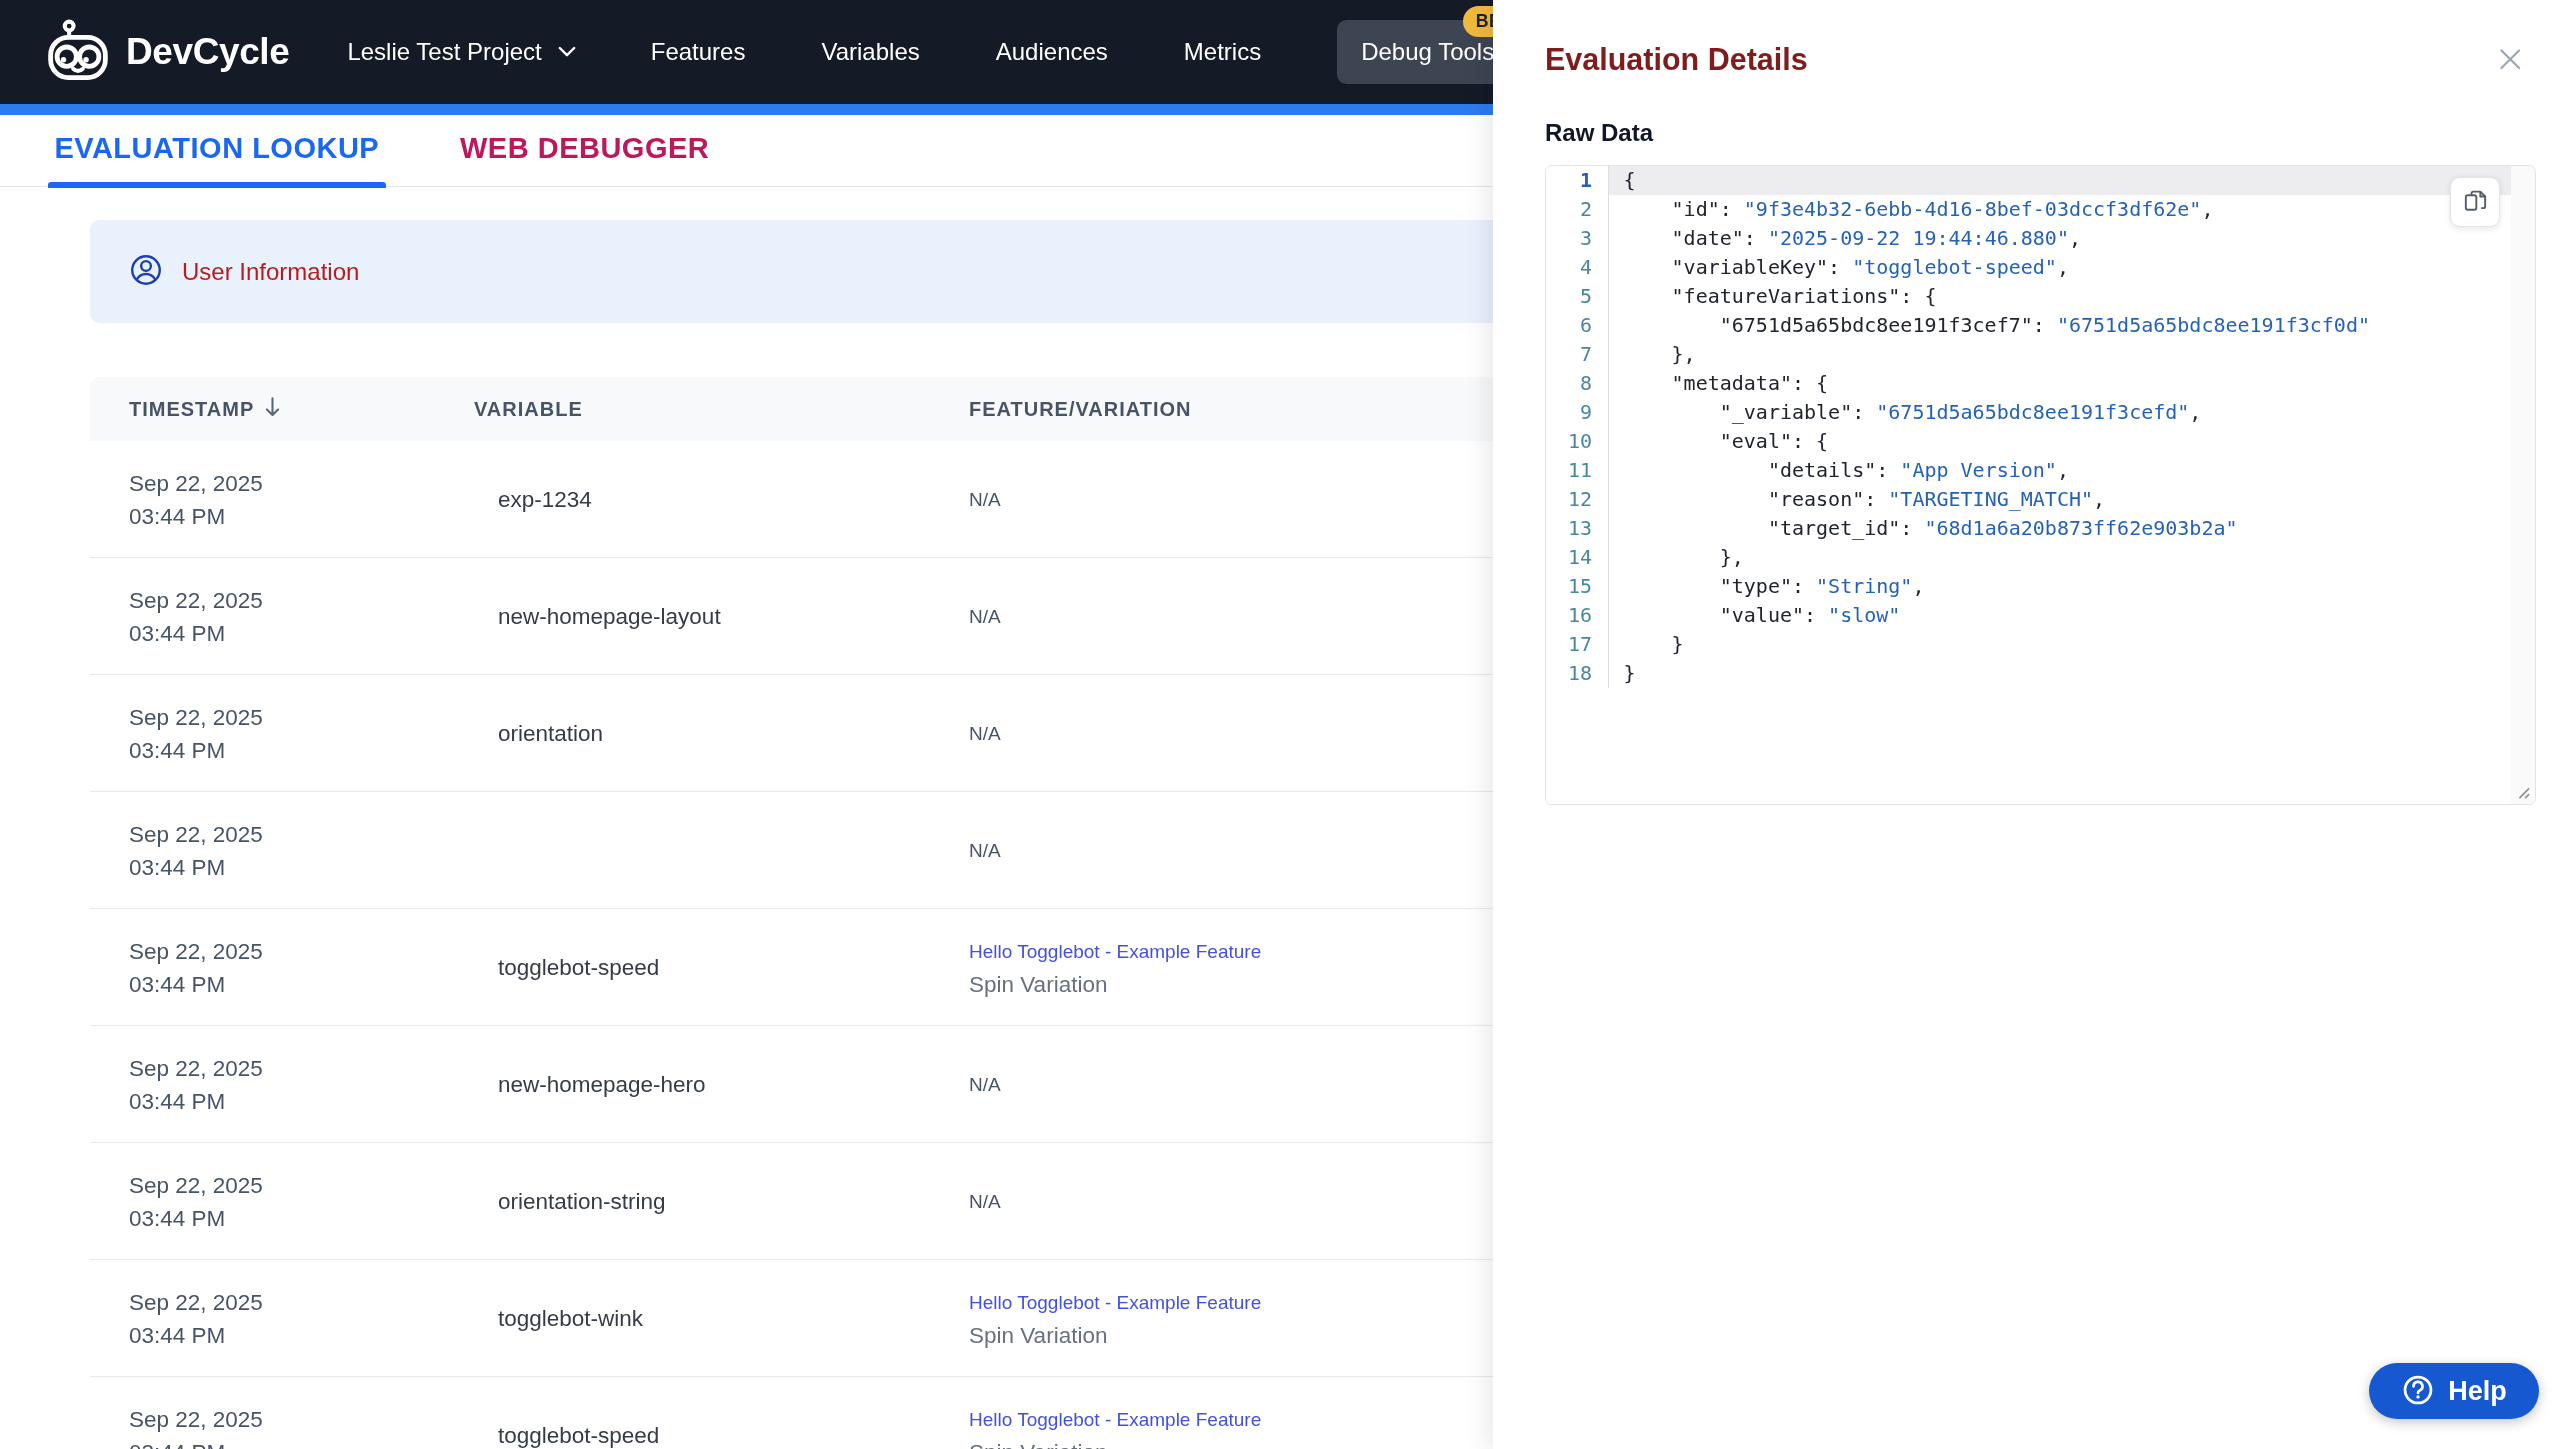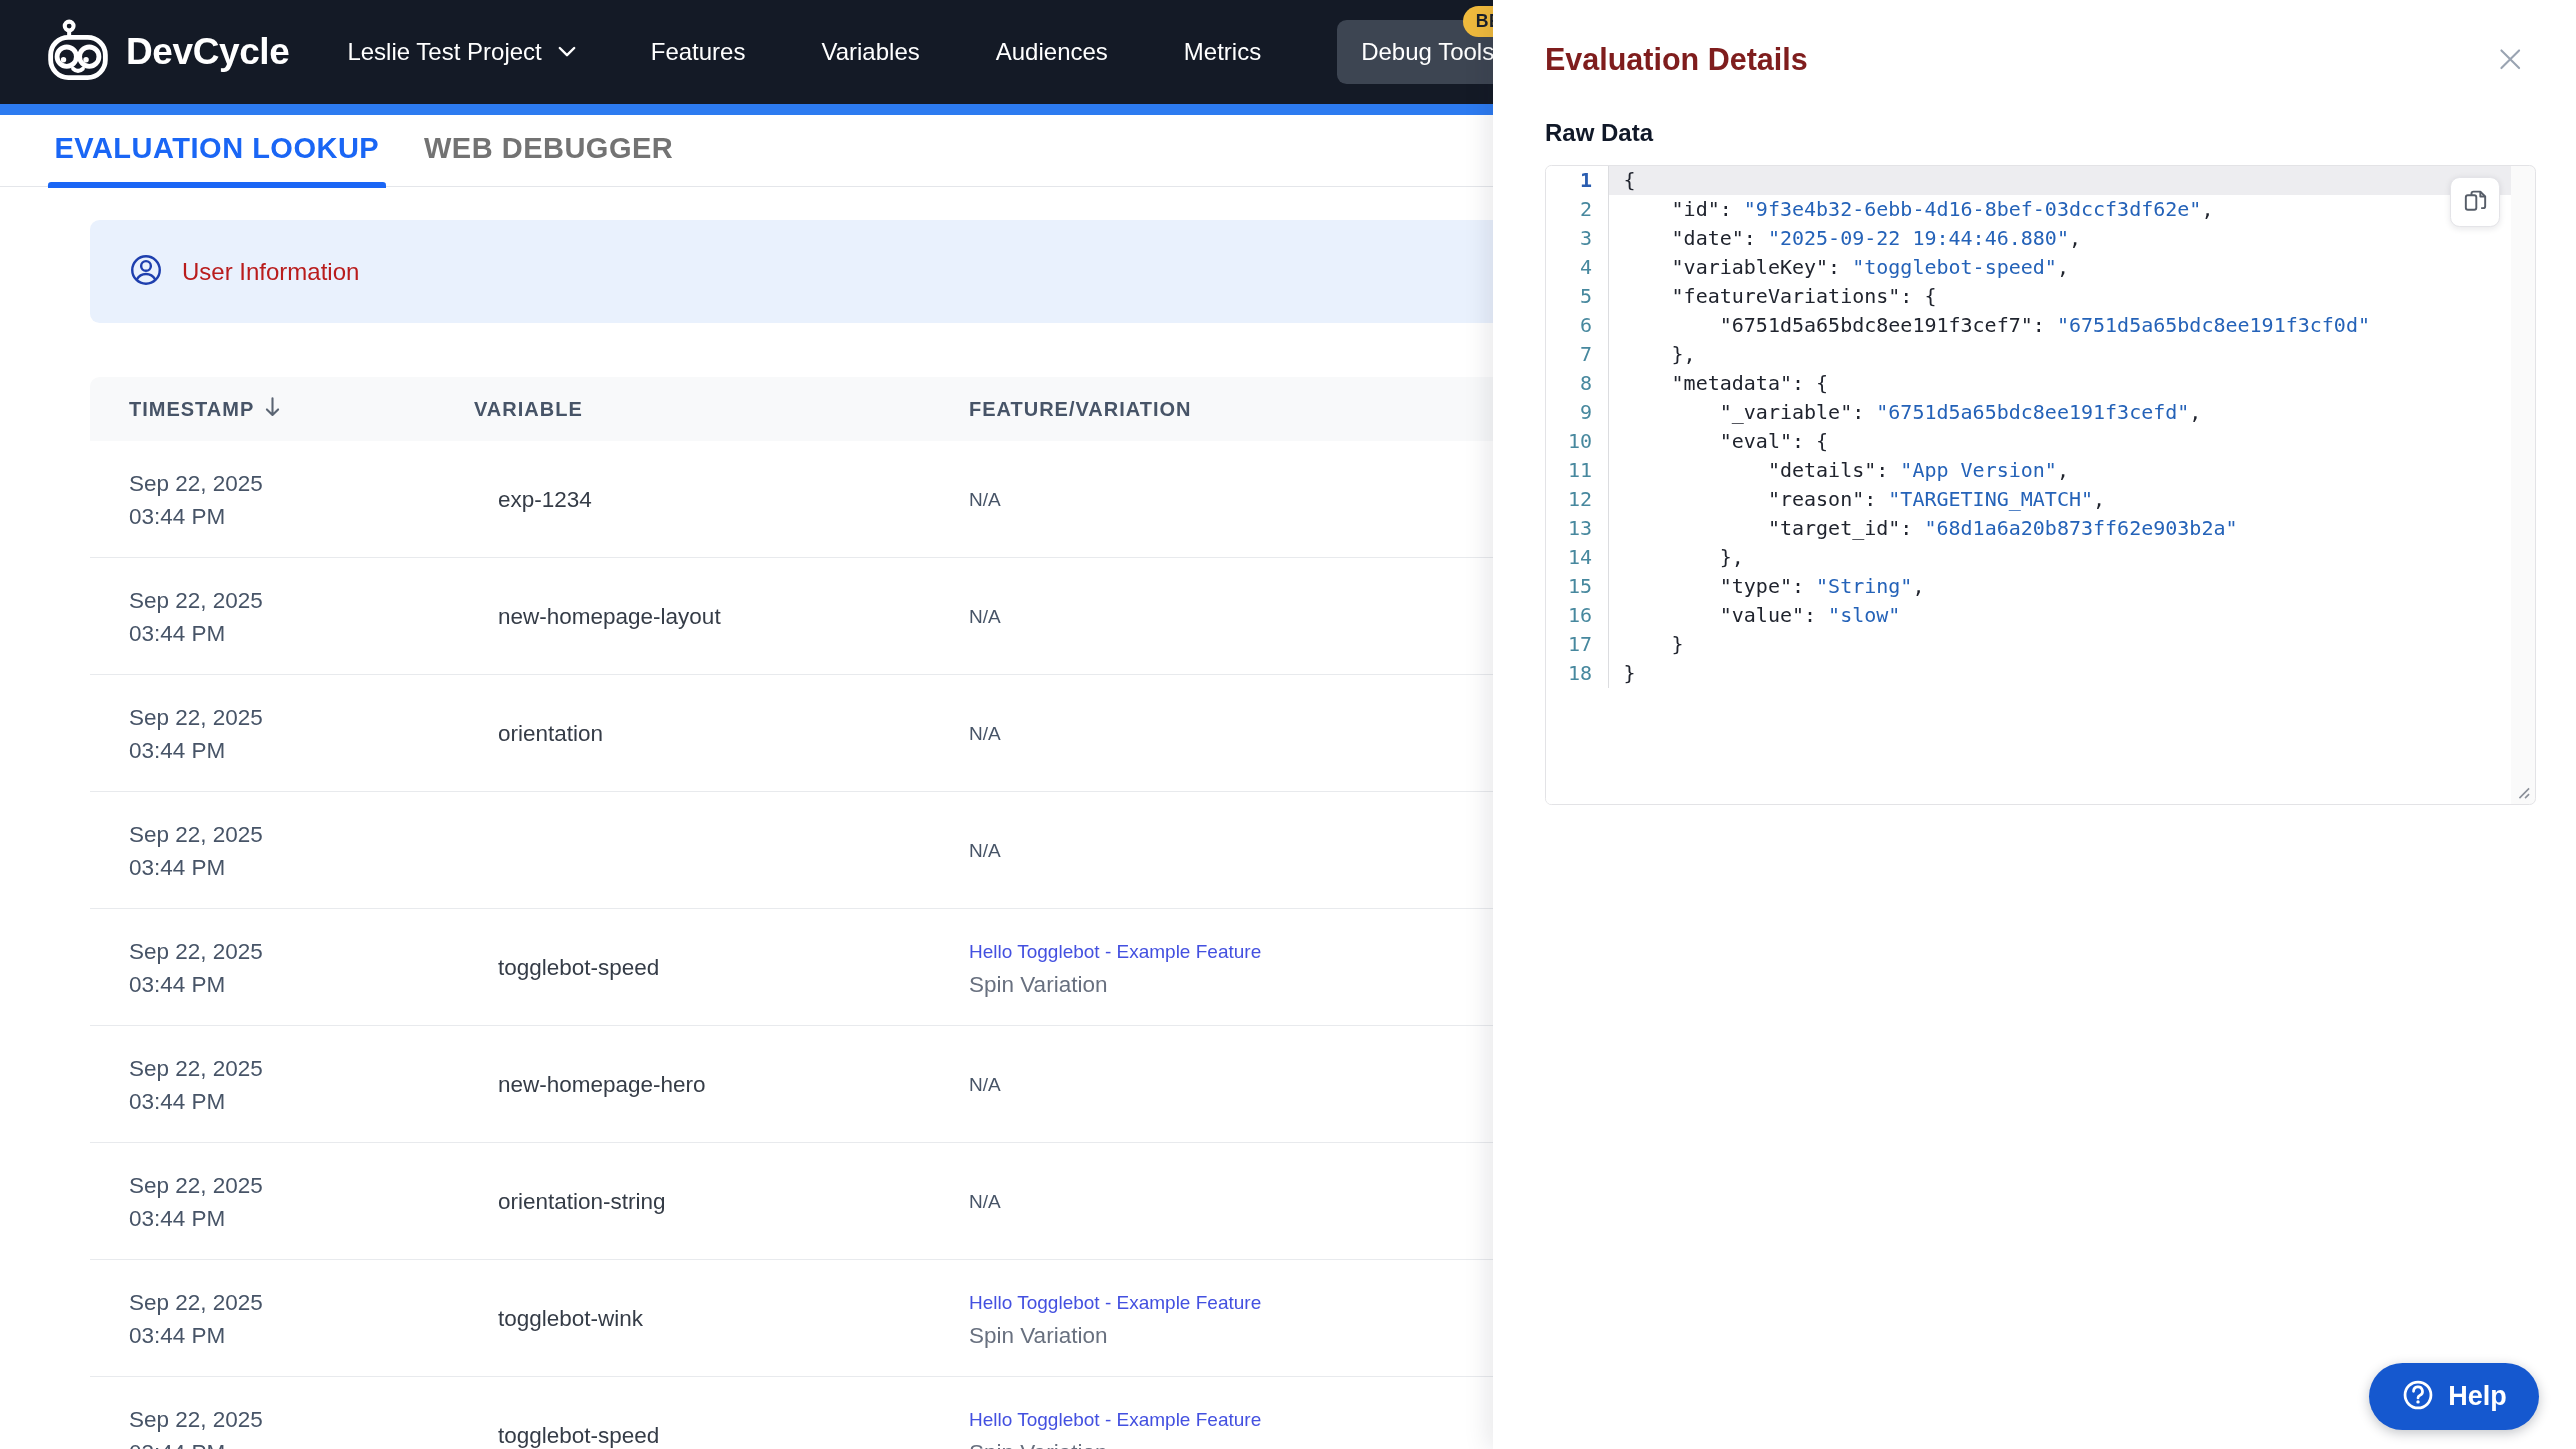--- a/index.html
+++ b/index.html
@@ -16,21 +16,21 @@
   .nav-item { color:#fff; font-size:24px; font-weight:500; cursor:pointer; }
   .debug-btn { position:relative; margin-left:76px; background:#3d4552; color:#fff; font-size:24px; font-weight:500; padding:17.7px 24px; border-radius:9.6px; cursor:pointer; }
   .beta { position:absolute; top:-14.4px; right:-19px; background:#f0ba3d; color:#1a202c; font-size:17.7px; font-weight:700; padding:4.8px 13px; border-radius:802px; letter-spacing:0.4px; }
   .blue-bar { position:absolute; left:0; top:104px; width:2576px; height:11.2px; background:#2d7bf0; z-index:1; }
 
   
   .tabsbar { position:absolute; left:0; top:116px; width:2576px; height:71px; background:#fff; border-bottom:1.6px solid #e4e6ea; display:flex; align-items:flex-end; z-index:1; }
   .tab { font-size:29px; font-weight:700; letter-spacing:0.5px; padding:0 6.4px 21px 6.4px; position:relative; cursor:pointer; }
   .tab.active { color:#1a66f5; margin-left:48px; }
   .tab.active::after { content:""; position:absolute; left:0; right:0; bottom:-1.6px; height:5.6px; background:#1a66f5; border-radius:3.2px 3.2px 0 0; }
-  .tab.inactive { color:#737373; margin-left:32px; }
+  .tab.inactive { color:#be185d; margin-left:68px; }
 
   
   .content { position:absolute; left:0; top:186px; width:2576px; height:1263px; background:#fff; z-index:0; }
   .banner { position:absolute; left:90px; top:34px; width:2022px; height:103px; background:#e9f1fd; border-radius:9.6px; display:flex; align-items:center; gap:19px; padding-left:39px; }
   .banner-title { color:#b91c1c; font-size:24px; font-weight:500; }
 
   .tablecard { position:absolute; left:90px; top:191px; width:2022px; }
   .thead { height:64px; background:#f8f9fa; border-radius:9.6px 9.6px 0 0; position:relative; }
   .th { position:absolute; top:0; height:64px; display:flex; align-items:center; gap:8px; color:#475467; font-size:20px; font-weight:600; letter-spacing:1px; }
   .th.c0 { left:39px; } .th.c1 { left:384px;justify-content:center; } .th.c2 { left:879px; }
@@ -54,21 +54,21 @@
   .code-line { display:flex; height:29px; line-height:29px; font-size:20px; }
   .code-line:first-child .lc { background:#ededf0; }
   .ln { width:63px; text-align:right; padding-right:16px; color:#47889e; flex:none; border-right:1.6px solid #dcdde0; }
   .code-line:first-child .ln { color:#2a5db0; font-weight:700; }
   .lc { flex:1; white-space:pre; padding-left:14.4px; color:#20242e; }
   .tk-k { color:#20242e; } .tk-s { color:#2462b8; } .tk-p { color:#20242e; }
   .copy-btn { position:absolute; top:11.2px; right:35px; width:50px; height:50px; background:#fff; border:0.8px solid #e4e4e8; border-radius:9.6px; box-shadow:0 1.6px 6.4px rgba(16,24,40,0.10); display:flex; align-items:center; justify-content:center; cursor:pointer; z-index:2; }
   .resize-handle { position:absolute; right:4.8px; bottom:4.8px; width:17.7px; height:17.7px; cursor:nwse-resize; }
 
   
-  .help-btn { position:absolute; left:2369px; top:1363px; width:170px; height:67px; background:#1558cf; border-radius:34px; display:flex; align-items:center; justify-content:center; gap:13px; cursor:pointer; z-index:6; box-shadow:0 3.2px 11.2px rgba(16,24,40,0.25); }
+  .help-btn { position:absolute; left:2369px; top:1363px; width:170px; height:56px; background:#1558cf; border-radius:34px; display:flex; align-items:center; justify-content:center; gap:13px; cursor:pointer; z-index:6; box-shadow:0 3.2px 11.2px rgba(16,24,40,0.25); }
   .help-label { color:#fff; font-size:27px; font-weight:700; }
 </style>
 </head>
 <body>
 
 <div id="app">
 
   <div class="content">
     <div class="banner">
       <span>

